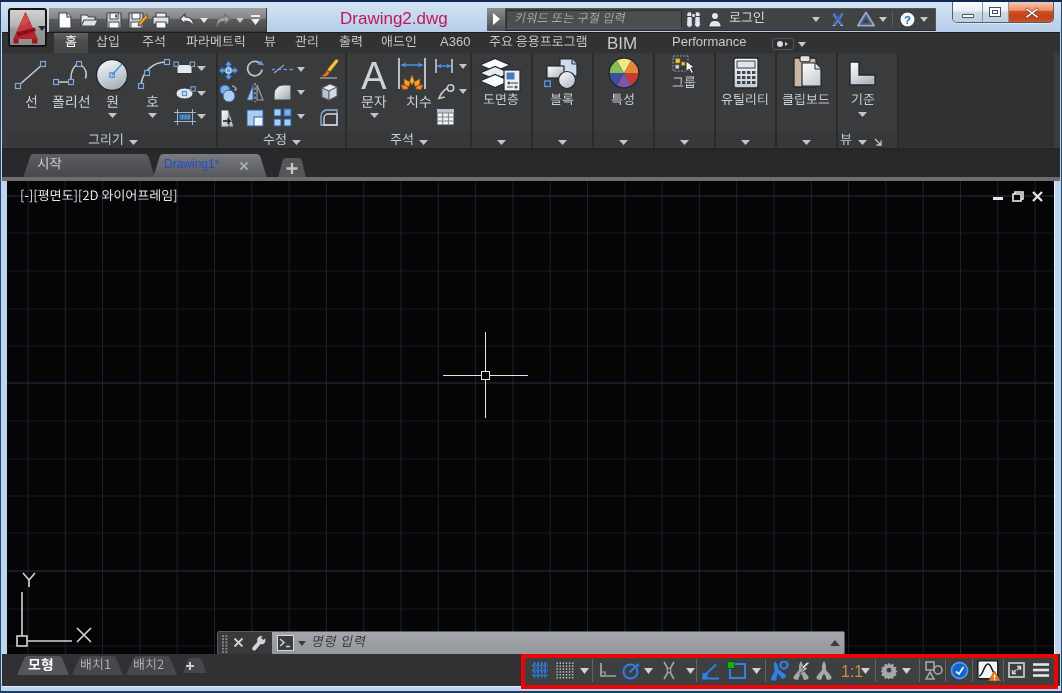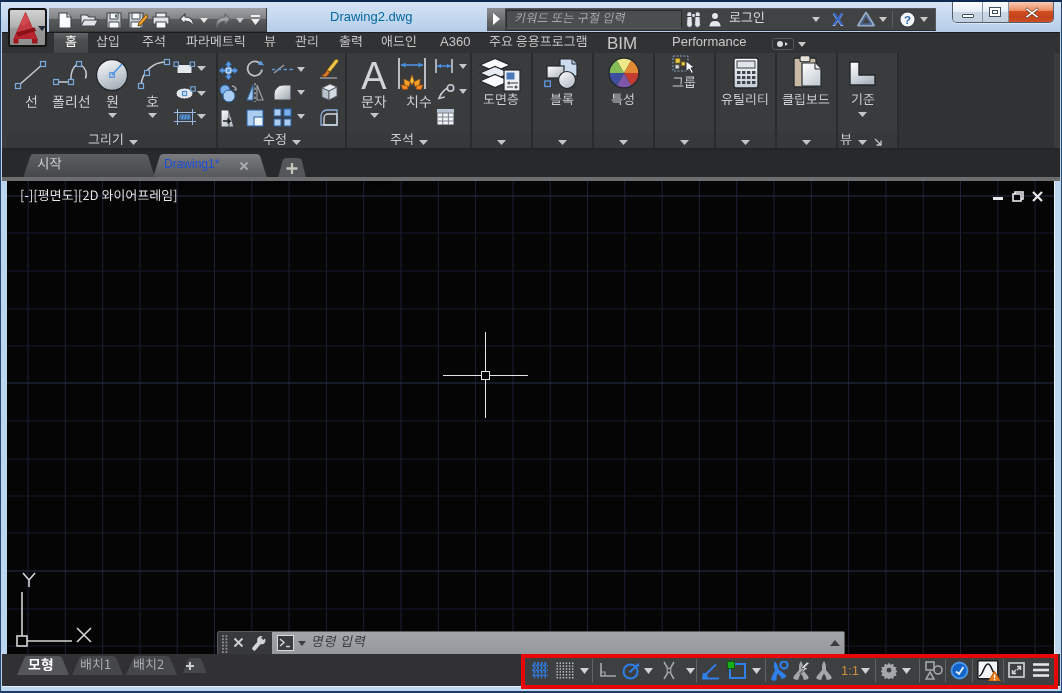--- a/index.html
+++ b/index.html
@@ -11,21 +11,21 @@
 
 <div class="abs" style="left:0;top:0;width:1062px;height:2px;background:#0e2a52"></div>
 <div class="abs" style="left:0;top:2px;width:1062px;height:30px;background:linear-gradient(#d6e4f4,#c3d7ee 55%,#b6cde9)"></div>
 <div class="abs" style="left:0;top:2px;width:1px;height:691px;background:#27476f"></div>
 <div class="abs" style="left:1061px;top:2px;width:1px;height:691px;background:#27476f"></div>
 <div class="abs" style="left:0;top:691px;width:1062px;height:2px;background:#1d3d66"></div>
 <div class="abs" style="left:1px;top:32px;width:6px;height:656px;background:#bdd5ee"></div>
 <div class="abs" style="left:1054px;top:32px;width:7px;height:656px;background:#bdd5ee"></div>
 <div class="abs" style="left:1054px;top:32px;width:1px;height:655px;background:#eef4fb"></div>
 <div class="abs" style="left:2px;top:686px;width:1058px;height:5px;background:#bdd5ee;border-top:1px solid #e4eefa"></div>
-<div class="abs" style="left:330px;top:9px;width:98px;height:16px;color:#0369a1;font-size:13px;">Drawing2.dwg</div>
+<div class="abs" style="left:340px;top:9px;width:98px;height:16px;color:#be185d;font-size:17px;">Drawing2.dwg</div>
 <div class="abs" style="left:952px;top:2px;width:102px;height:21px;border:1px solid #50606f;border-top:none;border-radius:0 0 5px 5px;overflow:hidden;box-shadow:0 1px 1px rgba(255,255,255,.5)">
 <div class="abs" style="left:0;top:0;width:29px;height:21px;background:linear-gradient(#fbfdfe,#e7eef5 45%,#cdd9e6 46%,#c0cedd)"></div>
 <div class="abs" style="left:29px;top:0;width:1px;height:21px;background:#8596a6"></div>
 <div class="abs" style="left:30px;top:0;width:25px;height:21px;background:linear-gradient(#fbfdfe,#e7eef5 45%,#cdd9e6 46%,#c0cedd)"></div>
 <div class="abs" style="left:55px;top:0;width:1px;height:21px;background:#8596a6"></div>
 <div class="abs" style="left:56px;top:0;width:46px;height:21px;background:linear-gradient(#f6cab4,#ec8c60 40%,#d44e22 45%,#c24219 70%,#ce5429)"></div>
 <div class="abs" style="left:9px;top:12px;width:12px;height:4px;background:#fff;border:1px solid #41505e;border-radius:1px"></div>
 <div class="abs" style="left:36px;top:5px;width:12px;height:10px;background:#fff;border:1px solid #41505e"></div>
 <div class="abs" style="left:39px;top:8px;width:6px;height:4px;background:#fff;border:1px solid #41505e"></div>
 <svg class="abs" style="left:72px;top:5px" width="14" height="12" viewBox="0 0 14 12">
@@ -885,21 +885,21 @@
       <path d="M9 0 C10.5 2.5 11.3 4.8 11 7 L11 9 L16 15 C17.2 16.6 16.6 18.4 14.6 18.6 L11.8 18.9 C11 15.8 10 13.8 9 12.8 C8 13.8 7 15.8 6.2 18.9 L3.4 18.6 C1.4 18.4 0.8 16.6 2 15 L7 9 L7 7 C6.7 4.8 7.5 2.5 9 0 Z" fill="#2f7fe8" transform="rotate(-14 9 10)"></path>
       <circle cx="16" cy="4" r="3.6" fill="none" stroke="#2f7fe8" stroke-width="2.2"></circle>
     </svg>
 <svg class="abs" style="left:792px;top:661px" width="22" height="20" viewBox="0 0 22 20">
       <path d="M9 0 C10.5 2.5 11.3 4.8 11 7 L11 9 L16 15 C17.2 16.6 16.6 18.4 14.6 18.6 L11.8 18.9 C11 15.8 10 13.8 9 12.8 C8 13.8 7 15.8 6.2 18.9 L3.4 18.6 C1.4 18.4 0.8 16.6 2 15 L7 9 L7 7 C6.7 4.8 7.5 2.5 9 0 Z" fill="#a4a7ab"></path>
       <path d="M15 1 L9 7 L12 7.6 L7.5 13 L16 7.2 L12.8 6.5 L17.5 2 Z" fill="#d8dadd" stroke="#3e3f40" stroke-width="0.7"></path>
     </svg>
 <svg class="abs" style="left:815px;top:661px" width="22" height="20" viewBox="0 0 22 20">
       <path d="M9 0 C10.5 2.5 11.3 4.8 11 7 L11 9 L16 15 C17.2 16.6 16.6 18.4 14.6 18.6 L11.8 18.9 C11 15.8 10 13.8 9 12.8 C8 13.8 7 15.8 6.2 18.9 L3.4 18.6 C1.4 18.4 0.8 16.6 2 15 L7 9 L7 7 C6.7 4.8 7.5 2.5 9 0 Z" fill="#a4a7ab"></path>
     </svg>
-<div class="abs" style="left:841px;top:663px;width:24px;height:15px;color:#cc8f3f;font-size:13px;">1:1</div>
+<div class="abs" style="left:841px;top:663px;width:24px;height:15px;color:#cc8f3f;font-size:16px;">1:1</div>
 <svg class="abs" style="left:861px;top:668px" width="9" height="6" viewBox="0 0 9 6">
       <path d="M0 0h9l-4.5 6z" fill="#cfd2d6"></path>
     </svg>
 <div class="abs" style="left:875px;top:659px;width:1px;height:23px;background:#626366"></div>
 <svg class="abs" style="left:881px;top:662px" width="16" height="17" viewBox="0 0 16 17">
       <path d="M8 0 l1.5 2.5 3 -1 0.5 3 3 0.5 -1 3 2.5 1.5 -2.5 1.5 1 3 -3 0.5 -0.5 3 -3 -1 -1.5 2.5 -1.5 -2.5 -3 1 -0.5 -3 -3 -0.5 1 -3 -2.5 -1.5 2.5 -1.5 -1 -3 3 -0.5 0.5 -3 3 1 z" fill="#a4a7ab" transform="scale(0.95) translate(0.4,0.4)"></path>
       <circle cx="8" cy="8.2" r="2.4" fill="#3e3f40"></circle>
     </svg>
 <svg class="abs" style="left:902px;top:668px" width="9" height="6" viewBox="0 0 9 6">
       <path d="M0 0h9l-4.5 6z" fill="#cfd2d6"></path>

